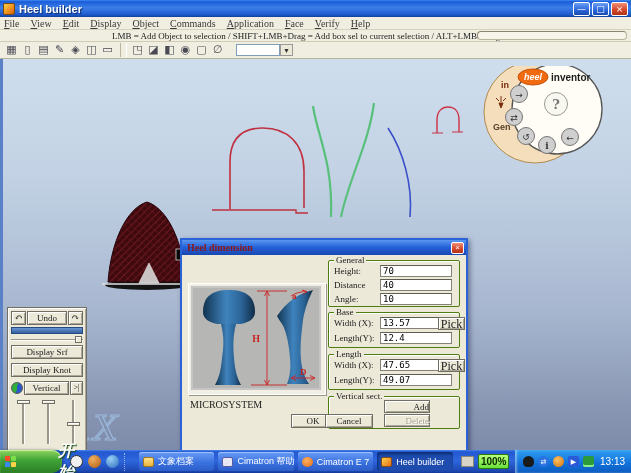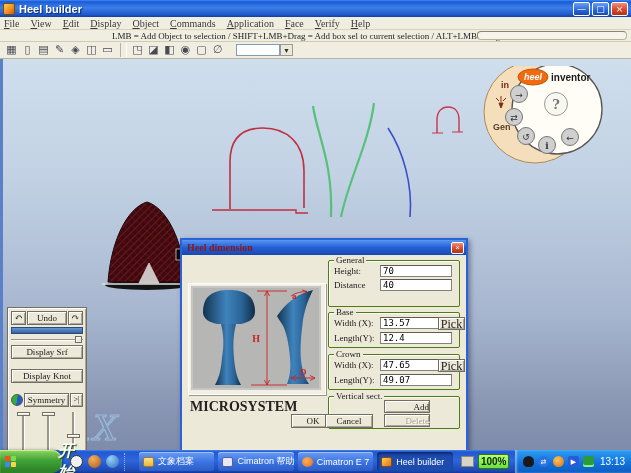--- a/index.html
+++ b/index.html
@@ -58,21 +58,21 @@
   
   .lpanel { position:absolute; left:4px; top:248px; width:80px; height:153px; background:#ece9d8;
     border:1px solid #716f64; box-shadow:inset 1px 1px 0 #fff, inset -1px -1px 0 #aca899;
     padding:3px 3px 2px 3px; font-family:"Liberation Serif","DejaVu Serif",serif; }
   .lrow { display:flex; gap:1px; margin-bottom:2px; }
   .b3d { background:#ece9d8; border:1px solid #716f64; box-shadow:inset 1px 1px 0 #fff, inset -1px -1px 0 #aca899;
     font-family:"Liberation Serif","DejaVu Serif",serif; font-size:9px; color:#1a1a1a; text-align:center;
     height:14px; line-height:12px; padding:0; }
   .bsm { width:15px; font-size:10px; }
   .bundo { flex:1; }
-  .bfull { width:100%; display:block; margin-bottom:10px; }
+  .bfull { width:100%; display:block; margin-bottom:4px; }
   .bluebar { height:7px; background:linear-gradient(180deg,#6a94d4,#35609e); border:1px solid #274a80; margin-bottom:2px; }
   .hslider { position:relative; height:7px; margin-bottom:2px; }
   .hslider .track { position:absolute; left:0; right:0; top:3px; height:2px; background:#9a968a;
     border-bottom:1px solid #fff; }
   .hslider .handle { position:absolute; right:1px; top:0; width:7px; height:7px; background:#ece9d8;
     border:1px solid #716f64; box-shadow:inset 1px 1px 0 #fff; }
   .symrow { align-items:center; }
   .sphere { width:12px; height:12px; border-radius:50%; border:1px solid #555;
     background:linear-gradient(100deg,#2fae3a 48%,#2a58c8 52%); }
   .bsym { flex:1; }
@@ -89,21 +89,21 @@
     border:2px solid #2a62d8; background:#ece9d8; box-shadow:2px 2px 5px rgba(0,0,40,.4); }
   .dtitle { height:15px; background:linear-gradient(180deg,#5a96f0 0%,#2360d8 50%,#1848b0 100%);
     display:flex; align-items:center; padding:0 2px 0 5px; }
   .dtitle .txt { flex:1; font-family:"Liberation Serif","DejaVu Serif",serif; font-weight:bold;
     font-size:10px; color:#8b1818; }
   .dclose { width:13px; height:12px; background:linear-gradient(180deg,#f09078,#d8482a 55%,#b03318);
     border:1px solid #fff; border-radius:2px; color:#fff; font-size:8px; line-height:10px; text-align:center; }
   .dbody { position:relative; width:284px; height:176px; font-family:"Liberation Serif","DejaVu Serif",serif; }
   .preview { position:absolute; left:6px; top:28px; width:138px; height:112px; background:#f2f0e4;
     border:1px solid #fff; box-shadow:1px 1px 0 #9a968a; padding:2px; }
-  .caption { position:absolute; left:8px; top:144px; font-size:14px; font-weight:bold; color:#222; }
+  .caption { position:absolute; left:8px; top:144px; font-size:10px; font-weight:normal; color:#222; }
   .grp { position:absolute; left:146px; width:132px; border:1px solid #4d7c0f;
     box-shadow:inset 1px 1px 0 #fff; border-radius:2px; }
   .grp .glabel { position:absolute; top:-6px; left:5px; background:#ece9d8; padding:0 2px; font-size:9px; color:#1a1a1a; }
   .frow { position:absolute; left:5px; display:flex; align-items:center; width:122px; }
   .frow .flabel { width:46px; font-size:9px; color:#1a1a1a; }
   .frow input { width:72px; height:12px; border:1px solid #848278; border-top-color:#5f5d52; background:#fff;
     font-family:"DejaVu Sans Mono",monospace; font-size:9px; padding:0 2px; }
   .pickbtn { position:absolute; width:27px; height:13px; font-size:12px; }
   .vbtn { position:absolute; left:202px; width:46px; height:13px; font-size:9px;text-align:right; }
   .vbtn.disabled { color:#a8a494; text-shadow:1px 1px 0 #fff; }
@@ -297,21 +297,21 @@
       </div>
       <div class="bluebar"></div>
       <div class="hslider">
         <div class="track"></div>
         <div class="handle"></div>
       </div>
       <button class="b3d bfull">Display Srf</button>
       <button class="b3d bfull">Display Knot</button>
       <div class="lrow symrow">
         <span class="sphere"></span>
-        <button class="b3d bsym">Symmetry</button>
+        <button class="b3d bsym">Vertical</button>
         <button class="b3d bexp">&gt;|</button>
       </div>
       <div class="vsliders">
         <div class="vtrack" style="left:11px"></div>
         <div class="vhandle" style="left:6px; top:2px"></div>
         <div class="vtrack" style="left:36px"></div>
         <div class="vhandle" style="left:31px; top:2px"></div>
         <div class="vtrack" style="left:61px"></div>
         <div class="vhandle" style="left:56px; top:24px"></div>
       </div>
@@ -363,37 +363,41 @@
       <div class="grp" style="top:5px; height:47px">
         <span class="glabel">General</span>
         <div class="frow" style="top:4px">
           <span class="flabel">Height:</span>
           <input value="70" style="">
         </div>
         <div class="frow" style="top:18px">
           <span class="flabel">Distance</span>
           <input value="40" style="">
         </div>
+        <div class="frow" style="top:32px">
+          <span class="flabel">Angle:</span>
+          <input value="10" style="">
+        </div>
       </div>
 
       <div class="grp" style="top:57px; height:36px">
         <span class="glabel">Base</span>
         <div class="frow" style="top:4px">
           <span class="flabel">Width (X):</span>
           <input value="13.57" style="">
         </div>
         <div class="frow" style="top:19px">
           <span class="flabel">Length(Y):</span>
           <input value="12.4" style="">
         </div>
       </div>
       <button class="b3d pickbtn" style="left:256px; top:62px">Pick</button>
 
       <div class="grp" style="top:99px; height:36px">
-        <span class="glabel">Crown</span>
+        <span class="glabel">Length</span>
         <div class="frow" style="top:4px">
           <span class="flabel">Width (X):</span>
           <input value="47.65" style="">
         </div>
         <div class="frow" style="top:19px">
           <span class="flabel">Length(Y):</span>
           <input value="49.07" style="">
         </div>
       </div>
       <button class="b3d pickbtn" style="left:256px; top:104px">Pick</button>

